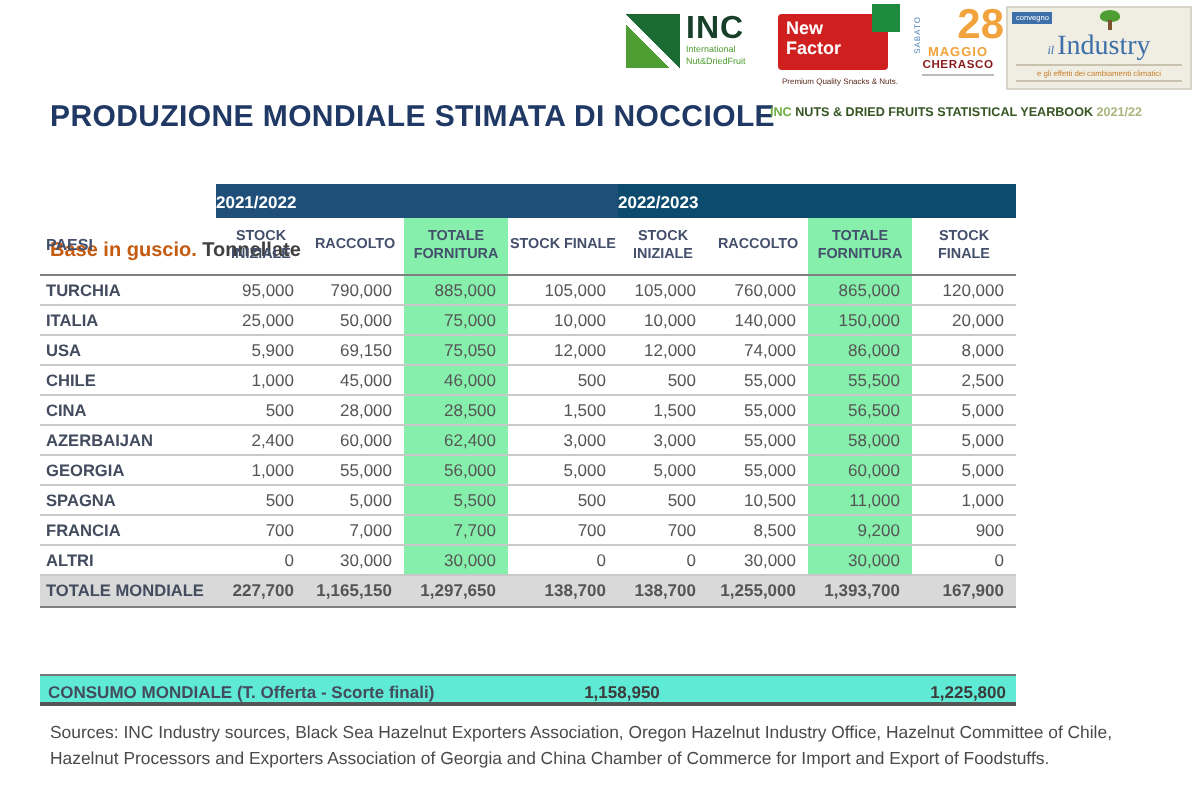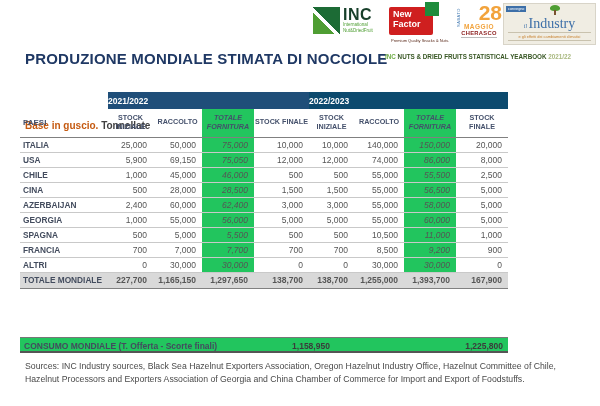--- a/index.html
+++ b/index.html
@@ -6,21 +6,21 @@
   html,body { width:600px; height:406px; background:#fff; font-family:"Liberation Sans", sans-serif; }
   .page { position:relative; width:600px; height:406px; background:#ffffff; overflow:hidden; }
 
   
   .inc-logo { position:absolute; left:313px; top:7px; display:flex; align-items:flex-start; gap:3px; }
   .inc-square { width:27px; height:27px; background:linear-gradient(45deg,#4f9e33 40%, #ffffff 40%, #ffffff 50%, #1c6b35 50%); }
   .inc-name { font-size:16px; font-weight:900; color:#173f2a; letter-spacing:.5px; line-height:.95; }
   .inc-sub { font-size:4.5px; color:#4f9e33; line-height:1.2; }
 
   .nf-logo { position:absolute; left:389px; top:7px; width:62px; }
-  .nf-box { position:relative; width:44px; height:28px; background:#cf1f1f; border-radius:2px; padding:3px 4px; }
+  .nf-box { position:relative; width:55px; height:28px; background:#cf1f1f; border-radius:2px; padding:3px 4px; }
   .nf-box .l1,.nf-box .l2 { color:#fff; font-weight:bold; font-size:9px; line-height:1.1; }
   .nf-green { position:absolute; right:-6px; top:-5px; width:14px; height:14px; background:#1e8c3c; }
   .nf-tag { margin-top:3px; font-size:4px; color:#5a2a1a; text-align:center; width:62px; }
 
   .ch-logo { position:absolute; left:456px; top:3px; width:46px; height:44px; background:#fff; text-align:center; }
   .ch-sabato { position:absolute; left:-7px; top:12px; font-size:4px; color:#4a7fb5; transform:rotate(-90deg); letter-spacing:.5px; }
   .ch-28 { font-size:21px; font-weight:bold; color:#f2a33c; line-height:.95;text-align:right; }
   .ch-maggio { font-size:6.5px; font-weight:bold; color:#f2a33c; letter-spacing:.5px; }
   .ch-city { font-size:5.8px; font-weight:bold; color:#8a1a1a; letter-spacing:.3px; }
   .ch-line { margin:1px auto 0; width:36px; border-top:1px solid #bbb; }
@@ -47,26 +47,26 @@
   .tbl th, .tbl td { font-size:8.5px; overflow:hidden; white-space:nowrap; }
   .season-row th { height:17px; }
   .season { color:#fff; font-weight:bold; font-size:10.5px; text-align:left; }
   .season.blue { background:#1f4e79; }
   .season.orange { background:#0c4a6e; }
   .colhead-row th { height:28px; font-size:7.2px; font-weight:bold; color:#44506b; text-align:center; vertical-align:middle; line-height:1.2; white-space:normal; border-bottom:1.5px solid #808080; }
   .colhead-row th.paesi { text-align:left; padding-left:3px; font-size:8px; }
   tbody td { height:15px; border-bottom:1px solid #c9c9c9; }
   td.country { font-weight:bold; color:#434c5e; padding-left:3px; font-size:8.3px; }
   td.num { text-align:right; padding-right:6px; color:#555555; }
-  .shade { background:#22c55e;font-style:italic; }
+  .shade { background:#86efac; }
   tfoot td { height:16px; background:#d9d9d9; border-top:1.5px solid #808080; border-bottom:1.5px solid #808080; font-weight:bold; color:#3b3b3b;margin-top:18px; }
   tfoot td.country { font-size:8.3px; }
 
   
-  .consumo { position:absolute; left:20px; top:337px; width:488px; height:16px; background:#22c55e; border-top:1px solid #777; border-bottom:2px solid #555; }
+  .consumo { position:absolute; left:20px; top:337px; width:488px; height:16px; background:#5eead4; border-top:1px solid #777; border-bottom:2px solid #555; }
   .consumo-label { position:absolute; left:4px; top:3px; font-size:8.5px; font-weight:bold; color:#434c5e; }
   .consumo-v1 { position:absolute; left:246px; top:3px; width:90px; text-align:center; font-size:8.5px; font-weight:bold; color:#3b3b3b; }
   .consumo-v2 { position:absolute; right:5px; top:3px; font-size:8.5px; font-weight:bold; color:#3b3b3b; }
 
   
   .sources { position:absolute; left:25px; top:360px; width:557px; font-size:8.7px; color:#4a4a4a; line-height:1.5; }
 </style>
 </head>
 <body>
 
@@ -137,20 +137,31 @@
         <th class="shade">TOTALE FORNITURA</th>
         <th>STOCK FINALE</th>
         <th>STOCK INIZIALE</th>
         <th>RACCOLTO</th>
         <th class="shade">TOTALE FORNITURA</th>
         <th>STOCK FINALE</th>
       </tr>
     </thead>
     <tbody>
       <tr>
+        <td class="country">TURCHIA</td>
+        <td class="num">95,000</td>
+        <td class="num">790,000</td>
+        <td class="num shade">885,000</td>
+        <td class="num">105,000</td>
+        <td class="num">105,000</td>
+        <td class="num">760,000</td>
+        <td class="num shade">865,000</td>
+        <td class="num">120,000</td>
+      </tr>
+      <tr>
         <td class="country">ITALIA</td>
         <td class="num">25,000</td>
         <td class="num">50,000</td>
         <td class="num shade">75,000</td>
         <td class="num">10,000</td>
         <td class="num">10,000</td>
         <td class="num">140,000</td>
         <td class="num shade">150,000</td>
         <td class="num">20,000</td>
       </tr>

